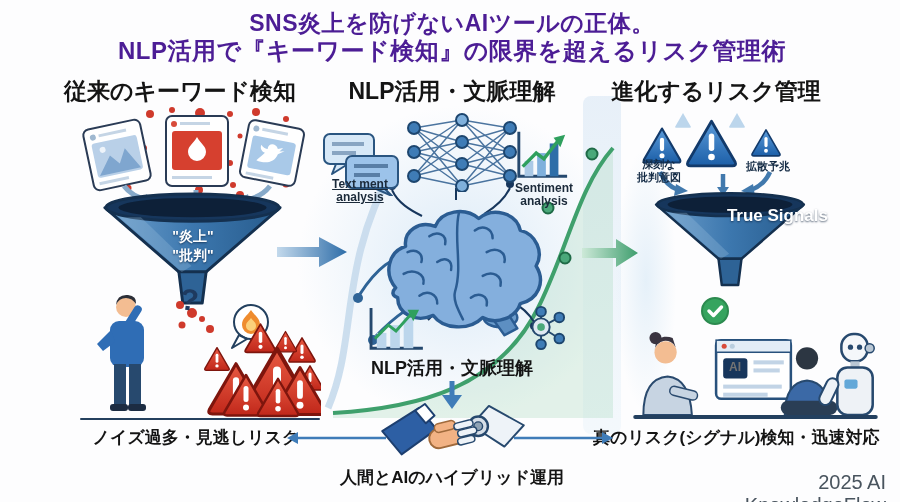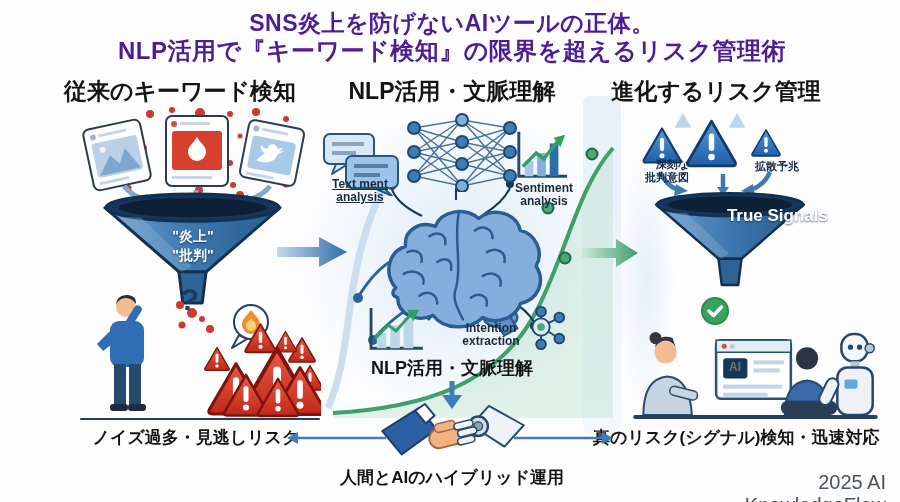--- a/index.html
+++ b/index.html
@@ -4,21 +4,21 @@
 <style>
   html,body{margin:0;padding:0;background:#ffffff;}
   .canvas{position:relative;width:900px;height:502px;background:#fdfdfe;overflow:hidden;
           font-family:"Liberation Sans","DejaVu Sans",sans-serif;color:#151515;}
   .abs{position:absolute;}
   .tc{text-align:center;}
   .ttl{font-weight:800;color:#4c1d95;letter-spacing:.5px;white-space:nowrap;}
   .hd{font-weight:800;font-size:23px;color:#141414;white-space:nowrap;}
   .cap{font-weight:700;font-size:17px;color:#141414;white-space:nowrap;}
   .lab{font-weight:700;font-size:12px;line-height:13px;color:#1b2a3a;}
-  .tlab{font-weight:700;font-size:11px;line-height:12.5px;color:#132a44;text-align:right;}
+  .tlab{font-weight:700;font-size:11px;line-height:12.5px;color:#132a44;}
   .fun-t{font-weight:700;color:#fff;text-shadow:0 1px 2px rgba(8,28,56,.65);white-space:nowrap;}
   .wash{pointer-events:none;}
   svg{display:block;}
 </style>
 </head>
 <body>
 
 <div class="canvas">
 
   <div class="abs wash" style="left:296px;top:104px;width:330px;height:320px;
@@ -269,24 +269,20 @@
 
   <svg class="abs" style="left:364px;top:306px;" width="64" height="48" viewBox="0 0 64 50">
     <path d="M6 2 V44 H60" stroke="#24486e" stroke-width="3" fill="none"></path>
     <rect x="12" y="28" width="10" height="16" fill="#bcd6ec"></rect>
     <rect x="26" y="20" width="10" height="24" fill="#bcd6ec"></rect>
     <rect x="40" y="12" width="10" height="32" fill="#bcd6ec"></rect>
     <path d="M10 34 L24 20 L32 26 L48 8" stroke="#2fa05e" stroke-width="3" fill="none"></path>
     <polygon points="44,4 56,4 50,16" fill="#2fa05e"></polygon>
   </svg>
 
-  <div class="abs tc lab" style="left:448px;top:322px;width:86px;">
-    <div>Intention</div>
-    <div>extraction</div>
-  </div>
 
   <svg class="abs" style="left:516px;top:304px;" width="52" height="48" viewBox="0 0 54 50">
     <g stroke="#24486e" stroke-width="2">
       <path d="M26 24 L26 8 M26 24 L45 14 M26 24 L45 36 M26 24 L26 42"></path>
     </g>
     <circle cx="26" cy="24" r="9" fill="#dfe9f3" stroke="#24486e" stroke-width="2"></circle>
     <circle cx="26" cy="24" r="4" fill="#4aa87a"></circle>
     <g fill="#3f7cb6" stroke="#1d466f" stroke-width="2">
       <circle cx="26" cy="8" r="5"></circle>
         <circle cx="45" cy="14" r="5"></circle>

